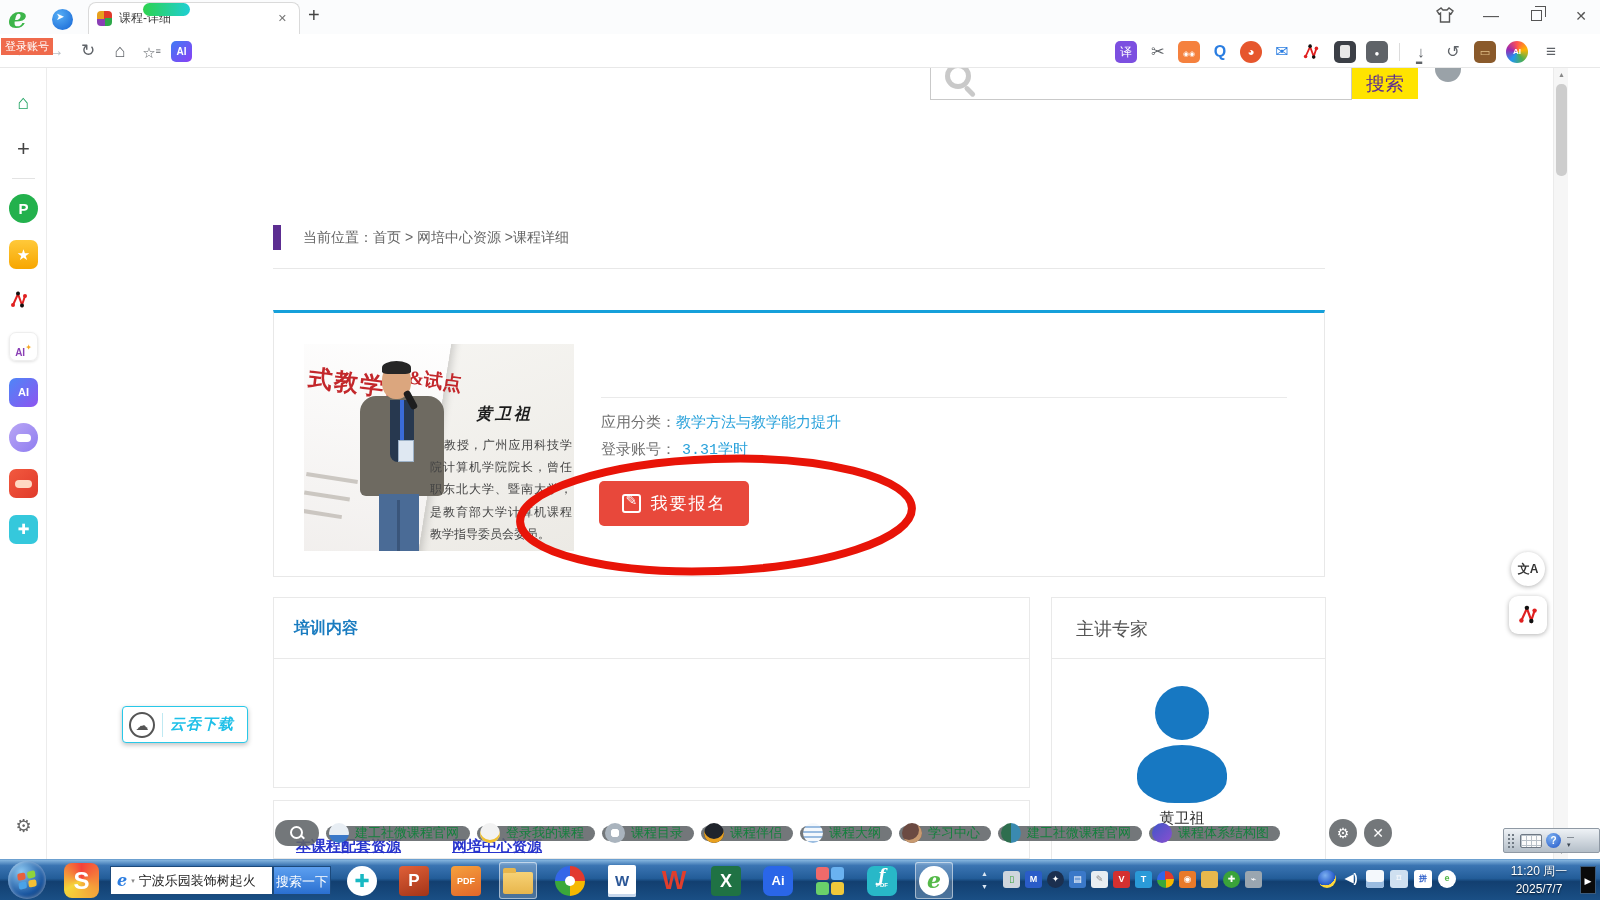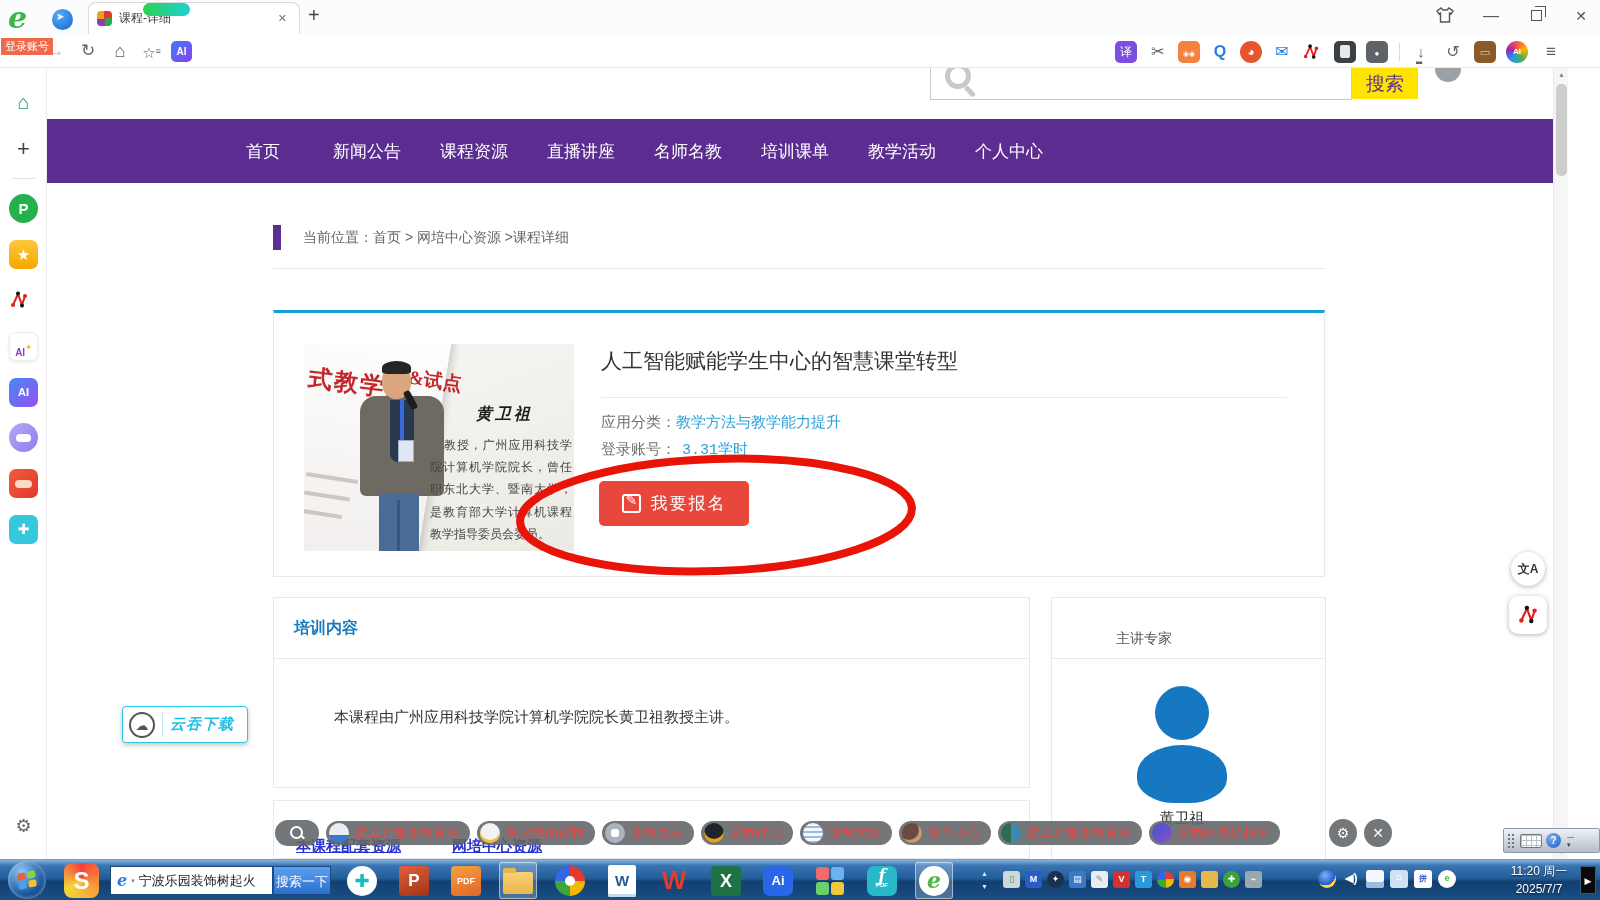--- a/index.html
+++ b/index.html
@@ -164,37 +164,37 @@
   .panel-title-blue { position:absolute; left:20px; top:20px; font-size:16px; font-weight:bold; color:#1a7cc0; }
   .panel-rule { position:absolute; left:0; top:60px; width:100%; height:1px; background:#e9e9e9; }
   #training-body { position:absolute; left:60px; top:110px; font-size:15px; color:#333; }
 
   #more-card { position:absolute; left:226px; top:732px; width:757px; height:59px; background:#fff; border:1px solid #e9e9e9; }
   .res-link { position:absolute; top:36px; font-size:15px; font-weight:bold; color:#2834cd; text-decoration:underline; }
   #res-link1 { left:22px; }
   #res-link2 { left:178px; }
 
   #expert-card { position:absolute; left:1004px; top:529px; width:275px; height:300px; background:#fff; border:1px solid #e9e9e9; }
-  #expert-title { position:absolute; left:24px; top:32px; font-size:14px; color:#555;margin-left:40px; }
+  #expert-title { position:absolute; left:24px; top:19px; font-size:18px; color:#555; }
   #avatar-head { position:absolute; left:103px; top:88px; width:54px; height:54px; border-radius:50%; background:#1778c2; }
   #avatar-body { position:absolute; left:85px; top:147px; width:90px; height:58px; background:#1778c2; border-radius:50% 50% 42% 42%; }
   #expert-name { position:absolute; left:0; top:211px; width:260px; text-align:center; font-size:15px; color:#333; }
 
   #cloud-dl { position:absolute; left:75px; top:638px; width:126px; height:37px; background:#fff; border:1px solid #28c8e8;
     border-radius:4px; box-shadow:0 2px 5px rgba(0,0,0,.25); display:flex; align-items:center; padding:0 6px; gap:7px; }
   #cloud-ico { width:26px; height:26px; border:2px solid #555; border-radius:50%; text-align:center; line-height:23px; font-size:13px; color:#555; flex:0 0 auto; }
   #cloud-sep { width:1px; height:24px; background:#bfe9f2; }
   #cloud-label { font:bold italic 15px "Liberation Sans",sans-serif; color:#1fc0e8; letter-spacing:1px; }
 
   
   #dock { position:absolute; left:228px; top:752px; height:26px; display:flex; align-items:center; gap:7px; z-index:6; }
   #dock-search { width:44px; height:26px; border-radius:13px; background:rgba(96,100,104,.88); position:relative; flex:0 0 auto; }
   #dock-search::before { content:""; position:absolute; left:15px; top:6px; width:9px; height:9px; border:2px solid #fff; border-radius:50%; }
   #dock-search::after { content:""; position:absolute; left:25px; top:16px; width:5px; height:2px; background:#fff; transform:rotate(45deg); }
-  .dock-pill { height:24px; border-radius:13px; background:rgba(96,100,104,.88); color:#ef4444; font-size:13px;
+  .dock-pill { height:15px; border-radius:13px; background:rgba(96,100,104,.88); color:#15803d; font-size:13px;
     display:flex; align-items:center; gap:6px; padding:0 11px 0 3px; white-space:nowrap; cursor:pointer; }
   .dock-ico { width:20px; height:20px; border-radius:50%; flex:0 0 auto; }
   .ico1 { background:linear-gradient(180deg,#e8eef4 60%,#3a78c8 60%); }
   .ico2 { background:#f2f2f2; box-shadow:inset 0 -3px 0 #f0c030; }
   .ico3 { background:radial-gradient(circle at 50% 50%, #fff 30%, #aab4be 32%); }
   .ico4 { background:#20242c; box-shadow:inset 0 -4px 0 #e8a020; }
   .ico5 { background:repeating-linear-gradient(180deg,#f4f8fc 0 3px,#9abce0 3px 5px); }
   .ico6 { background:#6b4a42; box-shadow:inset -3px -3px 0 #c89a70; }
   .ico7 { background:linear-gradient(90deg,#2e6e4e 50%,#3a8ab0 50%); }
   .ico8 { background:linear-gradient(135deg,#4156c8,#8a4fd0); }
@@ -375,30 +375,20 @@
   </div>
 
   <div id="page">
 
     <div id="page-search-box">
       <span id="page-search-mag"></span>
     </div>
     <div id="page-search-btn">搜索</div>
     <div id="clipped-widget"></div>
 
-    <div id="main-nav">
-      <span class="nav-item">首页</span>
-      <span class="nav-item">新闻公告</span>
-      <span class="nav-item">课程资源</span>
-      <span class="nav-item">直播讲座</span>
-      <span class="nav-item">名师名教</span>
-      <span class="nav-item">培训课单</span>
-      <span class="nav-item">教学活动</span>
-      <span class="nav-item">个人中心</span>
-    </div>
 
     <div id="crumb-bar"></div>
     <div id="crumb-text">当前位置：首页 &gt; 网培中心资源 &gt;课程详细</div>
     <div id="crumb-rule"></div>
 
     <div id="course-card">
       <div id="photo">
         <div id="photo-banner"></div>
         <div id="banner-text">式教学改</div>
         <div id="banner-text2">&amp;试点</div>
@@ -407,41 +397,39 @@
         <div class="banner-line" style="left:-2px;top:168px;width:40px;"></div>
         <div id="person-jacket"></div>
         <div id="person-badge"></div>
         <div id="person-head"></div>
         <div id="person-mic"></div>
         <div id="person-legs"></div>
         <div id="photo-name">黄卫祖</div>
         <div id="photo-bio">教授，广州应用科技学院计算机学院院长，曾任职东北大学、暨南大学，是教育部大学计算机课程教学指导委员会委员。</div>
       </div>
 
-      <div id="course-title">人工智能赋能学生中心的智慧课堂转型</div>
       <div id="title-rule"></div>
       <div id="meta-cat" class="meta">
         <span>应用分类：</span><a href="#">教学方法与教学能力提升</a>
       </div>
       <div id="meta-hours" class="meta">
         <span>登录账号：</span><a href="#">3.31学时</a>
       </div>
       <button id="enroll-btn">
         <span id="enroll-pencil"></span>
         <span>我要报名</span>
       </button>
       <svg id="annot-ellipse" width="412" height="132" viewBox="0 0 412 132">
         <ellipse cx="206" cy="66" rx="196" ry="56" fill="none" stroke="#e81408" stroke-width="8" transform="rotate(-2 206 66)"></ellipse>
       </svg>
     </div>
 
     <div id="training-card">
       <div class="panel-title-blue">培训内容</div>
       <div class="panel-rule"></div>
-      <div id="training-body">本课程由广州应用科技学院计算机学院院长黄卫祖教授主讲。</div>
     </div>
 
     <div id="more-card">
       <a href="#" id="res-link1" class="res-link">本课程配套资源</a>
       <a href="#" id="res-link2" class="res-link">网培中心资源</a>
     </div>
 
     <div id="expert-card">
       <div id="expert-title">主讲专家</div>
       <div class="panel-rule"></div>

